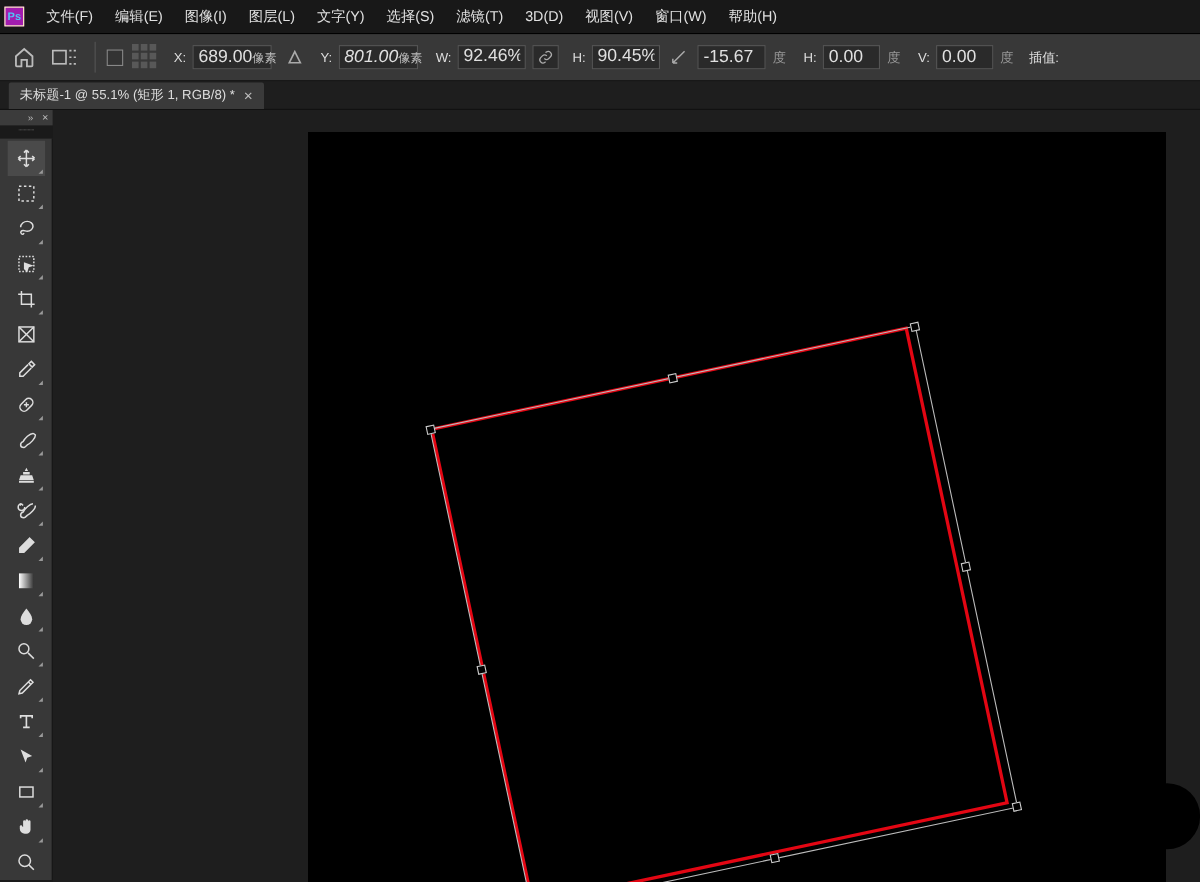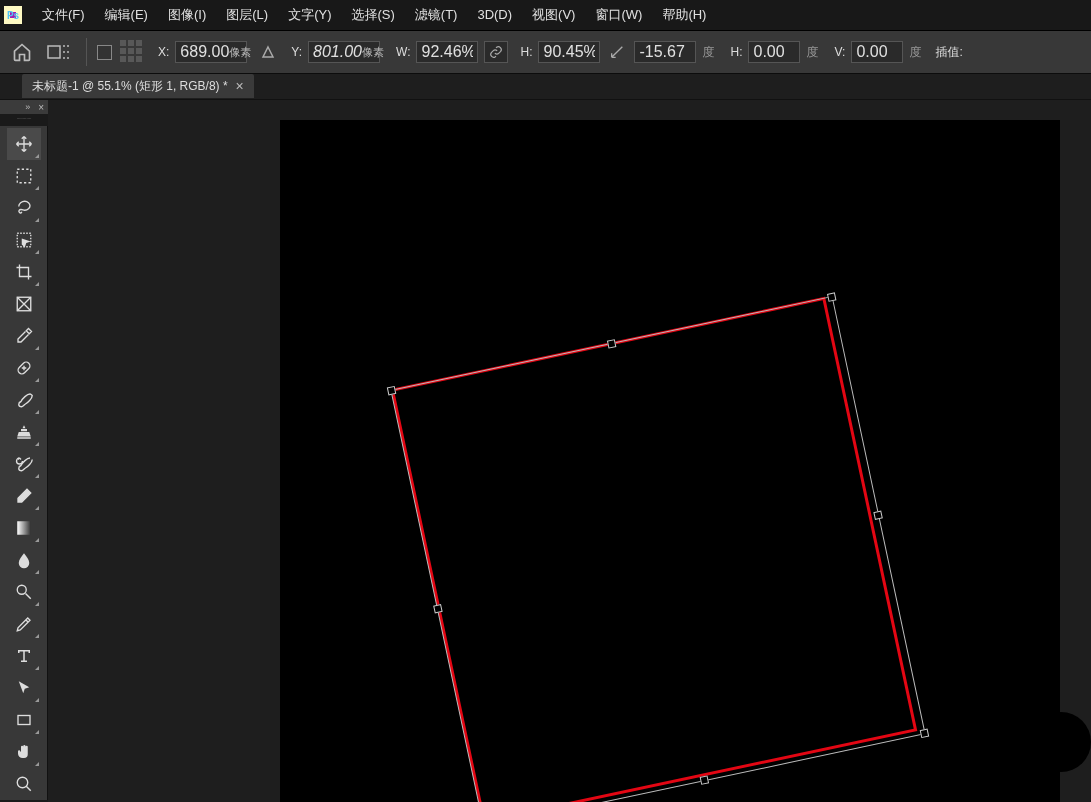--- a/index.html
+++ b/index.html
@@ -1,40 +1,40 @@
 <!DOCTYPE html>
 <html><head>
 <meta charset="utf-8">
 <style>
 * { margin: 0; padding: 0; box-sizing: border-box; font-family: "Microsoft YaHei", Arial, sans-serif; }
 body { background: #1a1a1a; color: #ccc; overflow: hidden; width: 1091px; height: 802px; position: relative; }
 
 
 .menubar { height: 30px; background: #181818; display: flex; align-items: center; padding: 0 4px; font-size: 13px; }
-.menubar .logo { width: 18px; height: 18px; background:#a21caf; border:6px solid #fef9c3; display:flex; align-items:center; justify-content:center; font-size:10px; color:#4fc3f7; font-weight:bold; margin-right:10px;}
+.menubar .logo { width: 18px; height: 18px; background:#a21caf; border:1px solid #fef9c3; display:flex; align-items:center; justify-content:center; font-size:10px; color:#4fc3f7; font-weight:bold; margin-right:10px;}
 .menubar .item { padding: 0 10px; color: #e0e0e0; cursor: default; line-height: 30px; }
 
 
 .optionsbar { height: 44px; background: #383838; display: flex; align-items: center; padding: 0 6px; font-size: 12px; gap:6px; border-top:1px solid #000; border-bottom:1px solid #0c0c0c;}
 .optionsbar .iconbtn { width: 32px; height: 32px; display:flex; align-items:center; justify-content:center; color:#ccc; }
 .optionsbar .sep { width:1px; height:28px; background:#555; margin:0 4px;}
 .optionsbar .checkbox{ width:15px;height:15px;border:1px solid #888;background:#333;}
 .optionsbar .grid-icon{ width:28px;height:28px;display:grid;grid-template-columns:repeat(3,6px);grid-template-rows:repeat(3,6px);gap:2px;padding:2px;opacity:.4;}
 .optionsbar .grid-icon span{background:#888;}
 .optionsbar label{ color:#ddd; font-size:12px; margin-left:6px;}
 .optionsbar input.num{ width:62px; height:22px; background:#2a2a2a; border:1px solid #555; color:#e0e0e0; font-size:16px; padding:0 4px; text-align:left;}
 .optionsbar .unit-input{ display:flex; align-items:center;}
 .optionsbar .unit-input .unit{ font-size:11px; color:#bbb; margin-left:-18px; pointer-events:none;}
 .optionsbar .link { width:24px; height:22px; background:#2a2a2a; border:1px solid #555; display:flex;align-items:center;justify-content:center;}
 .optionsbar .degree{ color:#999; font-size:12px; margin-right:4px;}
 .optionsbar .endlabel{ color:#ddd; margin-left:4px;}
 .optionsbar svg{display:block;}
 
 
-.tabstrip { height:26px; background:#1e1e1e; display:flex; align-items:flex-start; padding-left:22px; border-bottom:1px solid #111;}
+.tabstrip { height:26px; background:#1e1e1e; display:flex; align-items:center; padding-left:8px; border-bottom:1px solid #111;}
 .tabstrip .tab{ height:24px; background:#3a3a3a; display:flex; align-items:center; padding:0 10px; font-size:12px; color:#ddd; border-top-left-radius:2px;border-top-right-radius:2px; gap:8px;}
 .tabstrip .tab .close{ font-size:14px; color:#bbb;}
 
 
 .work{ position:absolute; top:100px; left:0; right:0; bottom:0; display:flex;}
 .palette-header{ width:48px; height:14px; background:#3b3b3b; display:flex; align-items:center; justify-content:flex-end; gap:8px; padding:0 4px;}
 .palette-header .arrows{ font-size:9px; color:#bbb;}
 .palette-header .x{ font-size:10px; color:#bbb;}
 .tool-collapsed-label{ width:48px; height:12px;font-size:8px;color:#666;text-align:center;}
 .toolbar{ width:48px; background:#383838; display:flex; flex-direction:column; align-items:center; padding-top:2px; border-right:1px solid #111;}

